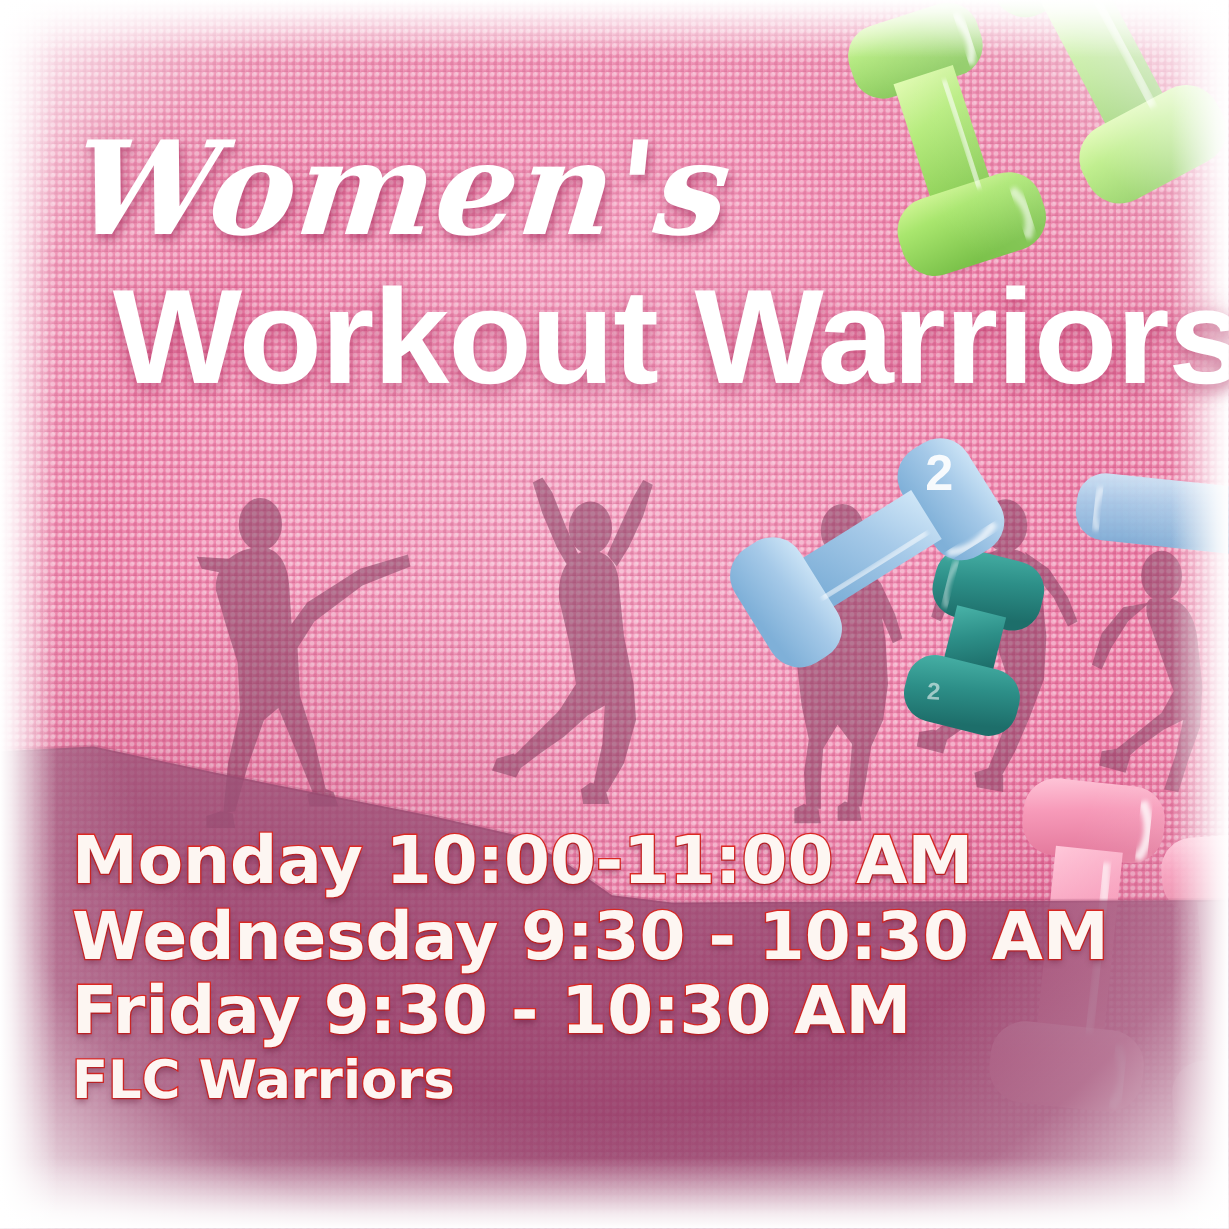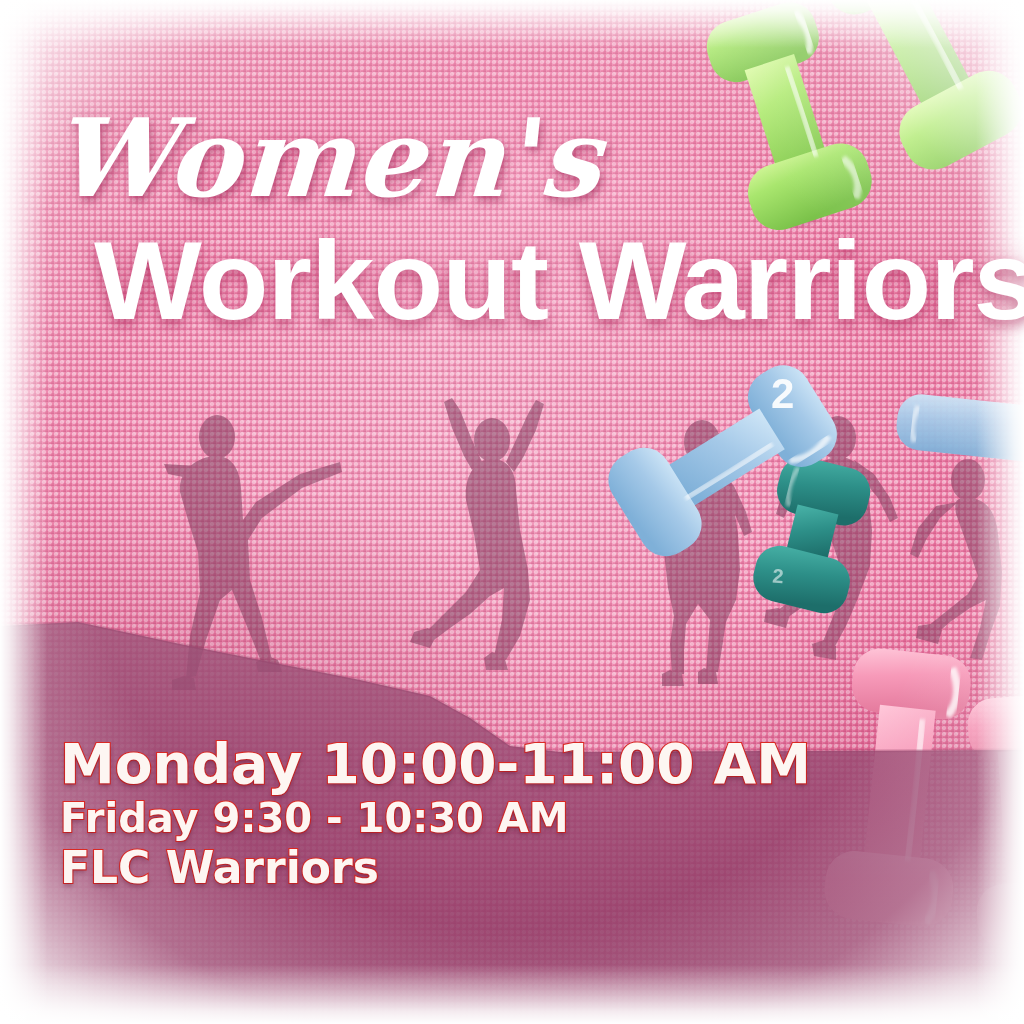--- a/index.html
+++ b/index.html
@@ -129,23 +129,23 @@
     font-family:"DejaVu Sans","Liberation Sans", sans-serif;
     font-weight:700;
     color:#fdf6f2;
     line-height:1.14;
     white-space:nowrap;
     letter-spacing:0px;
     -webkit-text-stroke:2.2px #e02a23;
     paint-order:stroke fill;
     text-shadow:0 3px 5px rgba(90,15,45,.40);
   }
-  .sched-line.l1{ font-size:55px;margin-top:47px; }
+  .sched-line.l1{ font-size:55px; }
   .sched-line.l2{ font-size:55px; }
-  .sched-line.l3{ font-size:40px; }
+  .sched-line.l3{ font-size:55px; }
   .sched-line.l4{ font-size:44px; margin-top:2px; }
 
 </style>
 </head>
 <body>
 
 <div id="poster">
 
   <div class="mat-base"></div>
   <div class="mat-weave"></div>
@@ -331,18 +331,19 @@
   <div class="edge-fade"></div>
 
   <div class="content">
 
     <div class="script-title">Women's</div>
 
     <div class="main-title">Workout Warriors</div>
 
     <div class="schedule">
       <div class="sched-line l1">Monday 10:00-11:00 AM</div>
+      <div class="sched-line l2">Wednesday 9:30 - 10:30 AM</div>
       <div class="sched-line l3">Friday 9:30 - 10:30 AM</div>
       <div class="sched-line l4">FLC Warriors</div>
     </div>
 
   </div>
 </div>
 
 </body></html>

